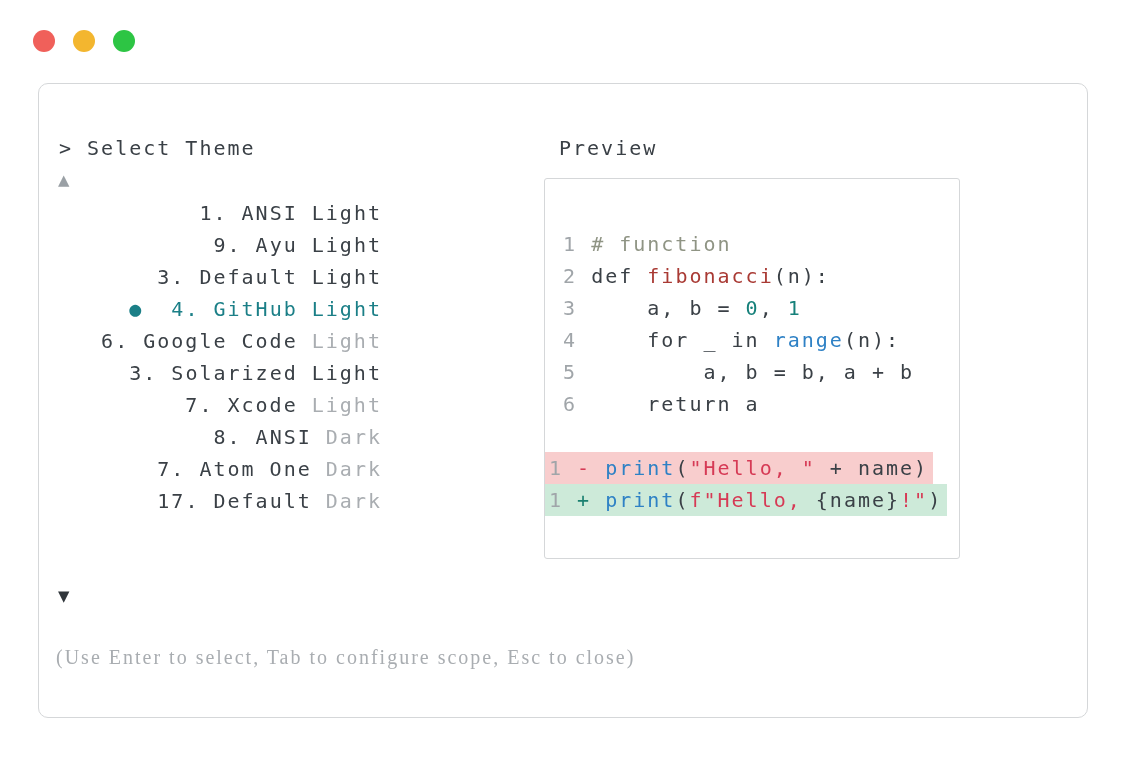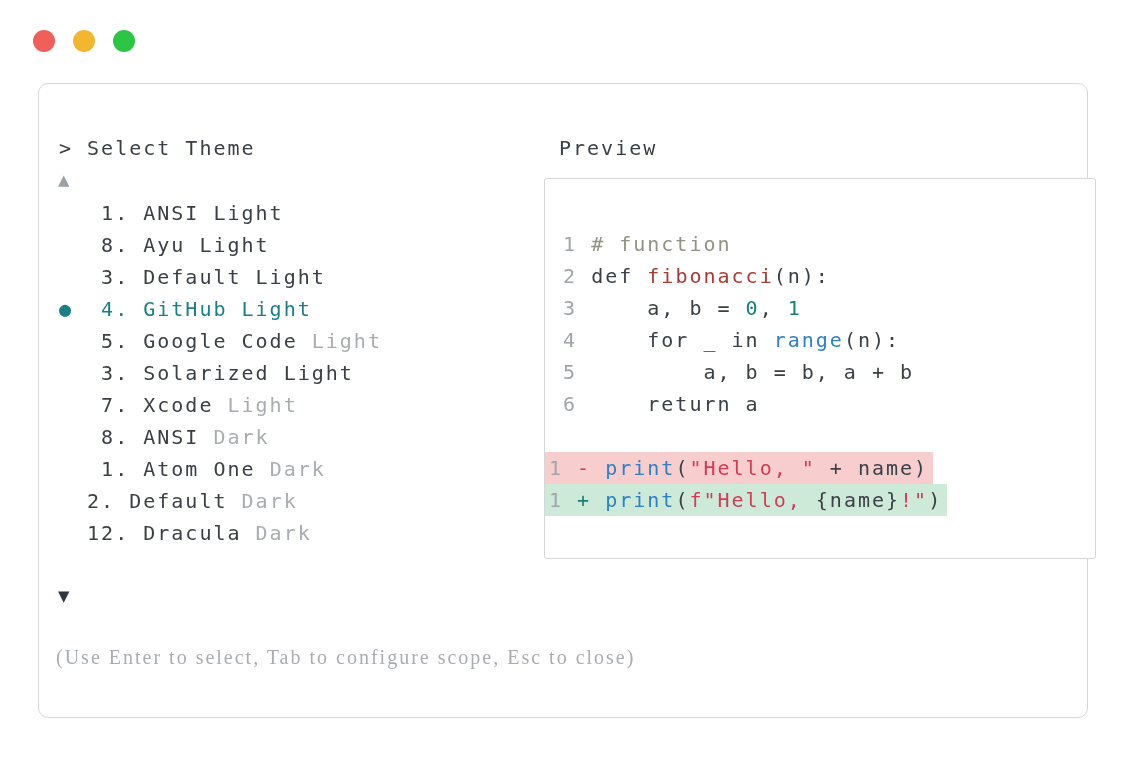--- a/index.html
+++ b/index.html
@@ -25,27 +25,27 @@
     background:#ffffff;border:1.5px solid var(--border);border-radius:10px;
   }
   .mono{font-size:20px;letter-spacing:2px;line-height:28px;white-space:pre;}
   .hdr-select{position:absolute;left:20px;top:50px;color:var(--text);}
   .hdr-preview{position:absolute;left:520px;top:50px;color:var(--text);}
   .scroll-icon{position:absolute;left:19px;font-size:19px;line-height:20px;letter-spacing:0;}
   .scroll-up{top:85px;color:var(--scroll-up-icon);}
   .scroll-down{top:501px;color:var(--scroll-down-icon);}
   
   #theme-list{position:absolute;left:20px;top:113px;font-size:20px;letter-spacing:2px;}
-  .trow{white-space:pre;line-height:32px;height:32px;cursor:default;}
+  .trow{white-space:pre;line-height:32px;height:32px;cursor:default;text-align:right;}
   .tmain{color:var(--text);}
   .trow.sel .tmain{color:var(--accent);}
   .tsfx{color:var(--muted);}
   
   #preview-box{
-    position:absolute;left:505px;top:94px;width:552px;height:381px;
+    position:absolute;left:505px;top:94px;width:416px;height:381px;
     border:1.5px solid var(--border);border-radius:3px;background:#ffffff;
   }
   #code-block{padding:49px 0 0 0;font-size:20px;letter-spacing:2px;white-space:pre;}
   .code-line{height:32px;line-height:32px;}
   .chip{display:inline-block;padding:0 5px 0 4px;height:32px;}
   .chip.removed{background:var(--removed-bg);}
   .chip.added{background:var(--added-bg);}
   .sg-ln{color:var(--line-number);}
   .sg-pl{color:var(--text);}
   .sg-cm{color:var(--comment);}
@@ -68,30 +68,29 @@
   </div>
 
 <div class="main-box">
   <div class="mono hdr-select">&gt; Select Theme</div>
   <div class="mono hdr-preview">Preview</div>
 
   <div class="scroll-icon scroll-up">▲</div>
 
   <div id="theme-list">
       <div class="trow"><span class="tmain">   1. ANSI Light</span></div>
-      <div class="trow"><span class="tmain">   8. Ayu Light</span></div>
+      <div class="trow"><span class="tmain">   9. Ayu Light</span></div>
       <div class="trow"><span class="tmain">   3. Default Light</span></div>
       <div class="trow sel"><span class="tmain">●  4. GitHub Light</span></div>
-      <div class="trow"><span class="tmain">   5. Google Code </span><span class="tsfx">Light</span></div>
+      <div class="trow"><span class="tmain">   6. Google Code </span><span class="tsfx">Light</span></div>
       <div class="trow"><span class="tmain">   3. Solarized Light</span></div>
       <div class="trow"><span class="tmain">   7. Xcode </span><span class="tsfx">Light</span></div>
       <div class="trow"><span class="tmain">   8. ANSI </span><span class="tsfx">Dark</span></div>
-      <div class="trow"><span class="tmain">   1. Atom One </span><span class="tsfx">Dark</span></div>
-      <div class="trow"><span class="tmain">  2. Default </span><span class="tsfx">Dark</span></div>
-      <div class="trow"><span class="tmain">  12. Dracula </span><span class="tsfx">Dark</span></div>
+      <div class="trow"><span class="tmain">   7. Atom One </span><span class="tsfx">Dark</span></div>
+      <div class="trow"><span class="tmain">  17. Default </span><span class="tsfx">Dark</span></div>
     </div>
 
   <div class="scroll-icon scroll-down">▼</div>
 
   <div id="preview-box">
     <div id="code-block"><div class="code-line"><span class="chip"><span class="sg-ln"> 1 </span><span class="sg-cm"># function</span></span></div><div class="code-line"><span class="chip"><span class="sg-ln"> 2 </span><span class="sg-pl">def </span><span class="sg-fn">fibonacci</span><span class="sg-pl">(n):</span></span></div><div class="code-line"><span class="chip"><span class="sg-ln"> 3 </span><span class="sg-pl">    a, b = </span><span class="sg-nu">0</span><span class="sg-pl">, </span><span class="sg-nu">1</span></span></div><div class="code-line"><span class="chip"><span class="sg-ln"> 4 </span><span class="sg-pl">    for _ in </span><span class="sg-bi">range</span><span class="sg-pl">(n):</span></span></div><div class="code-line"><span class="chip"><span class="sg-ln"> 5 </span><span class="sg-pl">        a, b = b, a + b</span></span></div><div class="code-line"><span class="chip"><span class="sg-ln"> 6 </span><span class="sg-pl">    return a</span></span></div><div class="code-line"></div><div class="code-line"><span class="chip removed"><span class="sg-ln">1 </span><span class="sg-mi">- </span><span class="sg-bi">print</span><span class="sg-pl">(</span><span class="sg-st">"Hello, "</span><span class="sg-pl"> + name)</span></span></div><div class="code-line"><span class="chip added"><span class="sg-ln">1 </span><span class="sg-ad">+ </span><span class="sg-bi">print</span><span class="sg-pl">(</span><span class="sg-st">f"Hello, </span><span class="sg-pl">{name}</span><span class="sg-st">!"</span><span class="sg-pl">)</span></span></div></div>
   </div>
 
   <div class="help">(Use Enter to select, Tab to configure scope, Esc to close)</div>
 </div>

